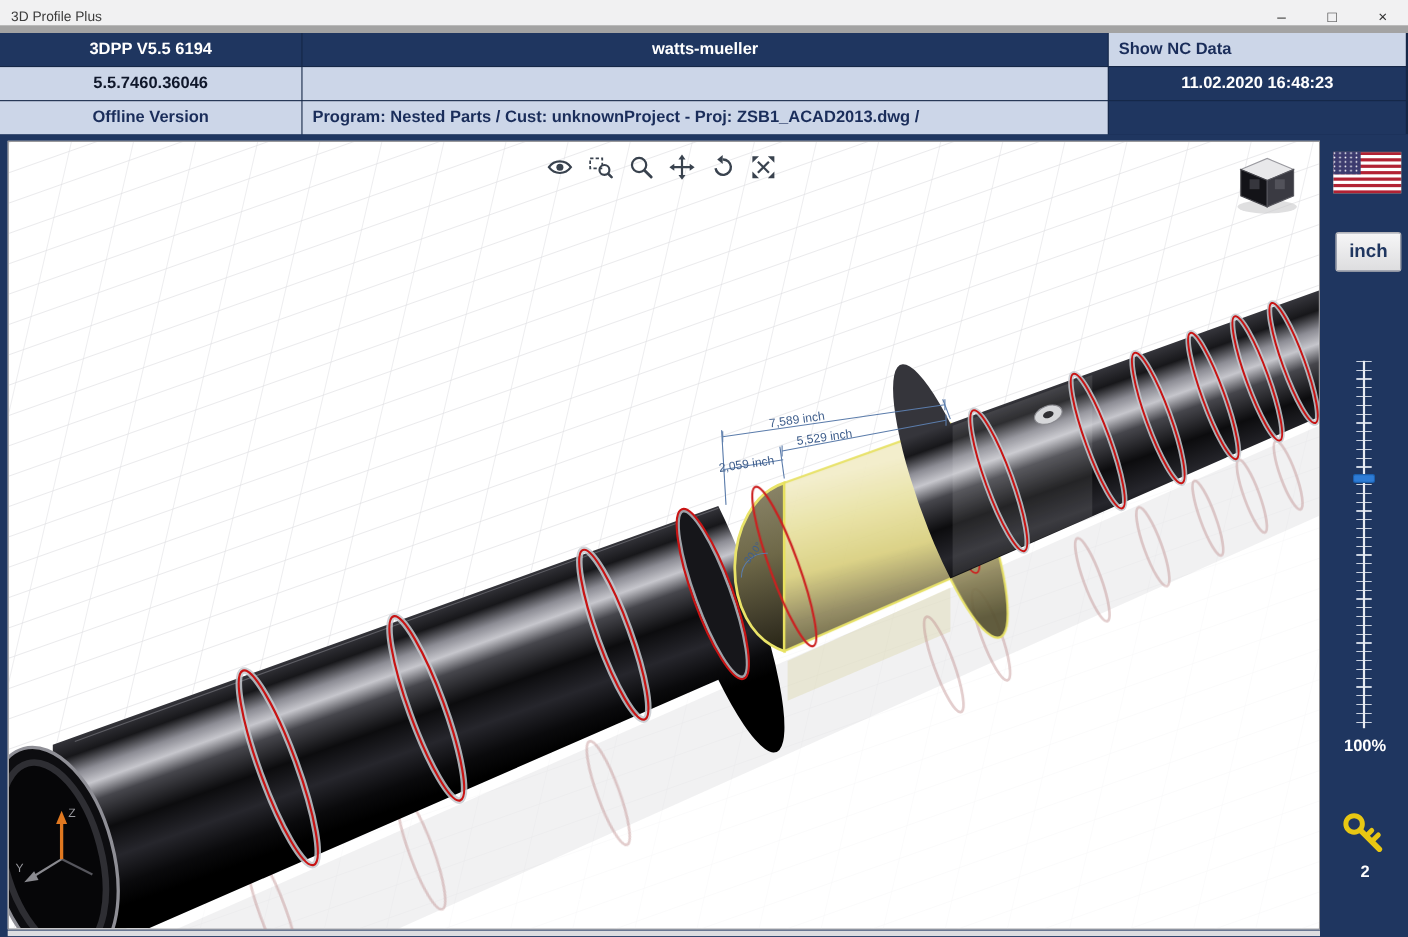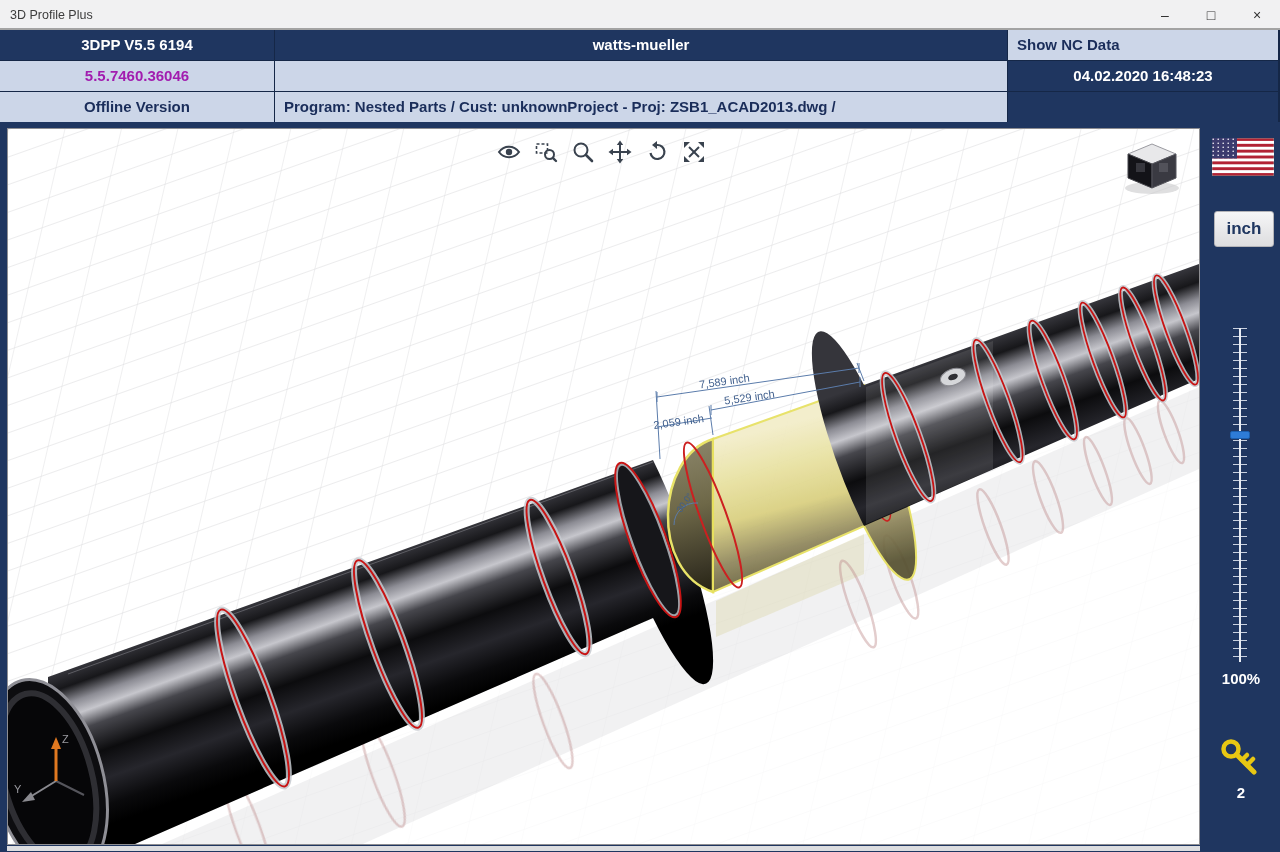--- a/index.html
+++ b/index.html
@@ -3,35 +3,35 @@
 <meta charset="utf-8">
 <style>
   html,body{margin:0;padding:0;}
   body{
     width:1280px;height:852px;position:relative;overflow:hidden;
     background:#1f3660;font-family:"Liberation Sans",sans-serif;
     -webkit-font-smoothing:antialiased;
   }
   
   .titlebar{position:absolute;left:0;top:0;width:1280px;height:30px;background:#f1f1f2;
-    border-bottom:2px solid #a3a3a3;box-sizing:border-box;}
+    border-bottom:7px solid #a3a3a3;box-sizing:border-box;}
   .titlebar .title{position:absolute;left:10px;top:0;line-height:30px;font-size:12.5px;color:#3c3c3c;}
   .win-controls{position:absolute;right:0;top:0;height:30px;display:flex;}
   .win-btn{width:46px;height:30px;line-height:30px;text-align:center;color:#333;font-size:14px;
     background:transparent;border:0;cursor:pointer;padding:0;}
   
   .header{position:absolute;left:0;top:30px;width:1280px;height:92px;display:grid;
     grid-template-columns:274px 732px 270px;grid-template-rows:30px 30px 30px;gap:1px;
     background:#152747;}
   .cell{font-weight:bold;font-size:15px;line-height:30px;white-space:nowrap;overflow:hidden;}
   .cell.navy{background:#1f3660;color:#ffffff;text-align:center;}
   .cell.lite{background:#ccd6e8;color:#1a2d5a;}
   .cell.lite.center{text-align:center;}
   .cell.pad{padding-left:9px;}
-  .cell.dark-text{color:#a21caf;}
+  .cell.dark-text{color:#0f172a;}
   
   .viewport{position:absolute;left:7px;top:128px;width:1193px;height:717px;background:#ffffff;
     border:1px solid #8e8e92;box-sizing:border-box;}
   .viewport svg.scene{display:block;}
   .bottom-strip{position:absolute;left:7px;top:846px;width:1193px;height:5px;background:#dcdde0;}
   
   .vp-toolbar{position:absolute;left:494px;top:137px;display:flex;gap:7px;}
   .tb-btn{width:30px;height:30px;padding:3px;background:transparent;border:0;cursor:pointer;}
   .tb-btn svg{width:24px;height:24px;display:block;}
   .viewcube-btn{position:absolute;left:1120px;top:136px;width:66px;height:60px;background:transparent;border:0;padding:0;cursor:pointer;}
@@ -64,21 +64,21 @@
   </div>
 </div>
 
 <div class="header">
   <div class="cell navy">3DPP V5.5 6194</div>
   <div class="cell navy">watts-mueller</div>
   <div class="cell lite pad">Show NC Data</div>
 
   <div class="cell lite center dark-text">5.5.7460.36046</div>
   <div class="cell lite"></div>
-  <div class="cell navy">04.02.2020 16:48:23</div>
+  <div class="cell navy">11.02.2020 16:48:23</div>
 
   <div class="cell lite center">Offline Version</div>
   <div class="cell lite pad">Program: Nested Parts / Cust: unknownProject - Proj: ZSB1_ACAD2013.dwg /</div>
   <div class="cell navy"></div>
 </div>
 
 <div class="viewport">
 <svg class="scene" width="1191" height="715" viewBox="0 0 1191 715">
   <defs>
     <pattern id="gA" width="8" height="26" patternUnits="userSpaceOnUse" patternTransform="rotate(-19.5)">

